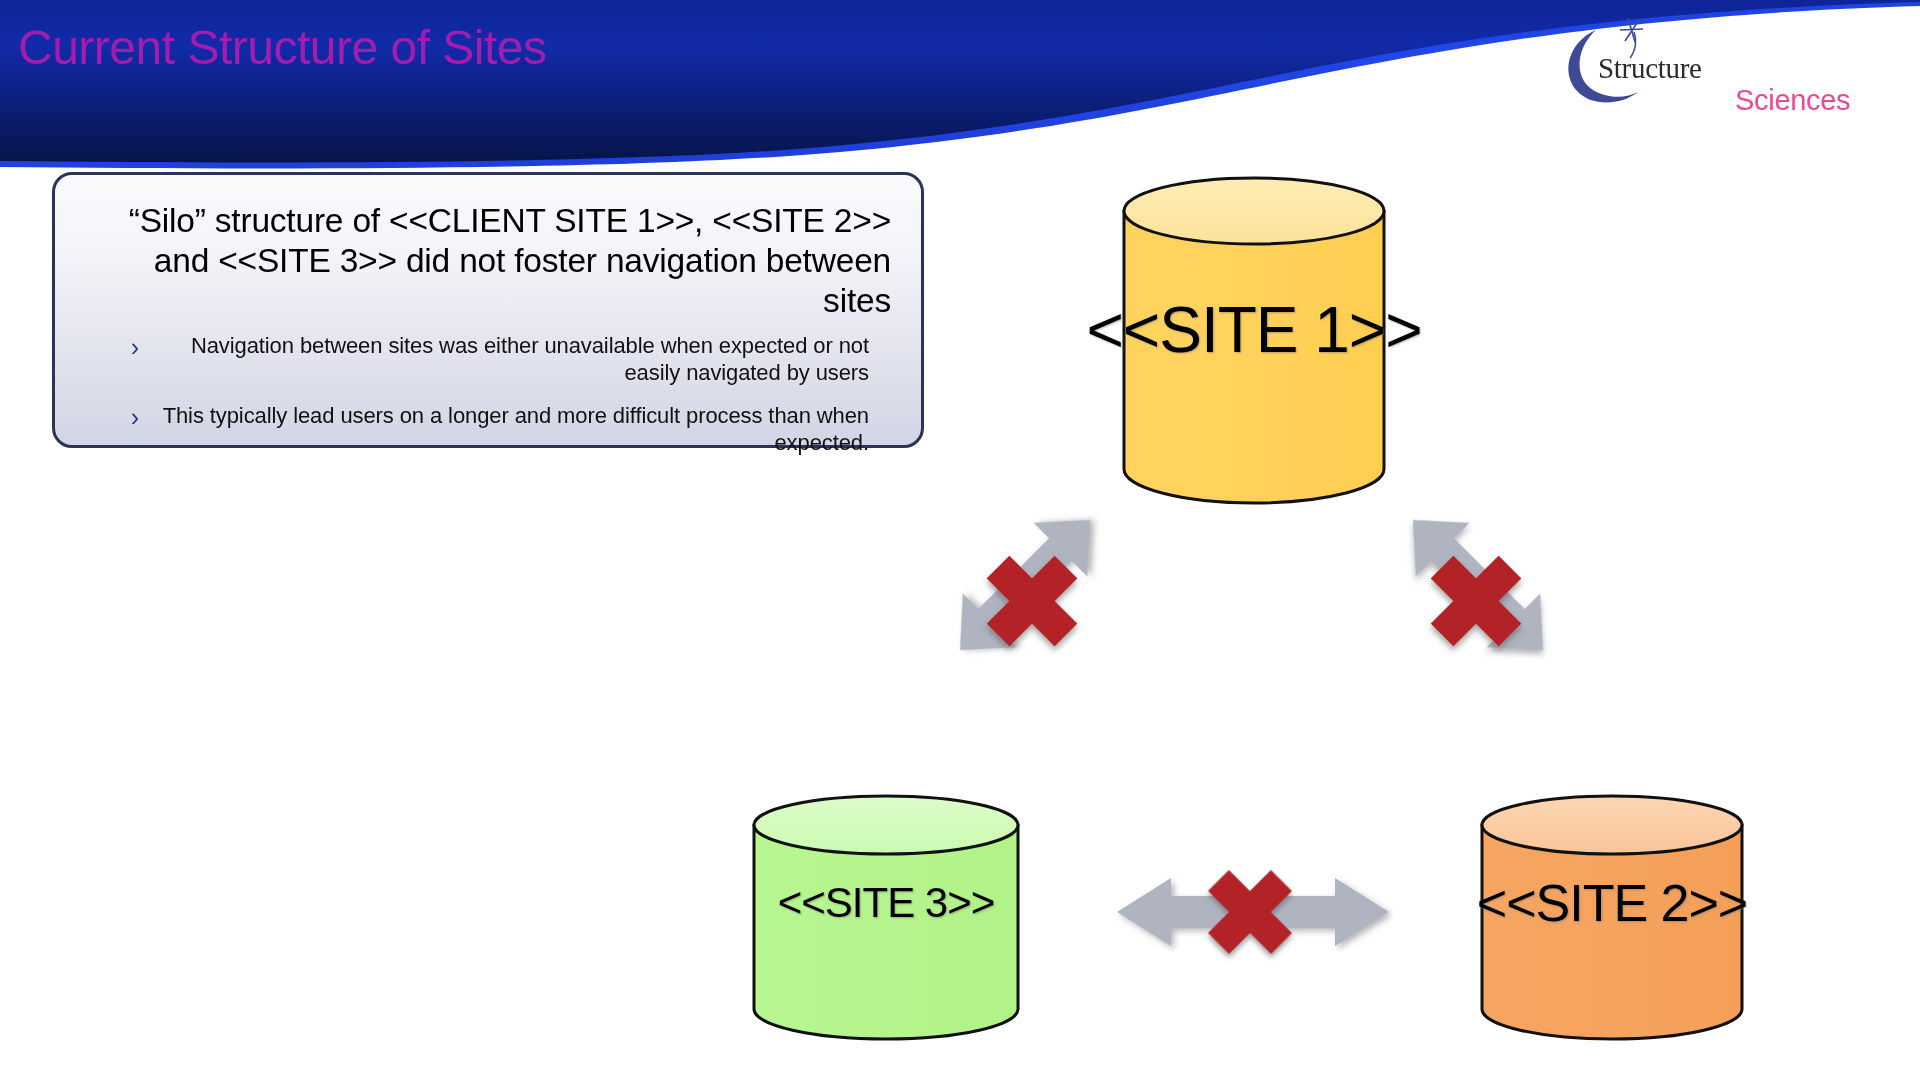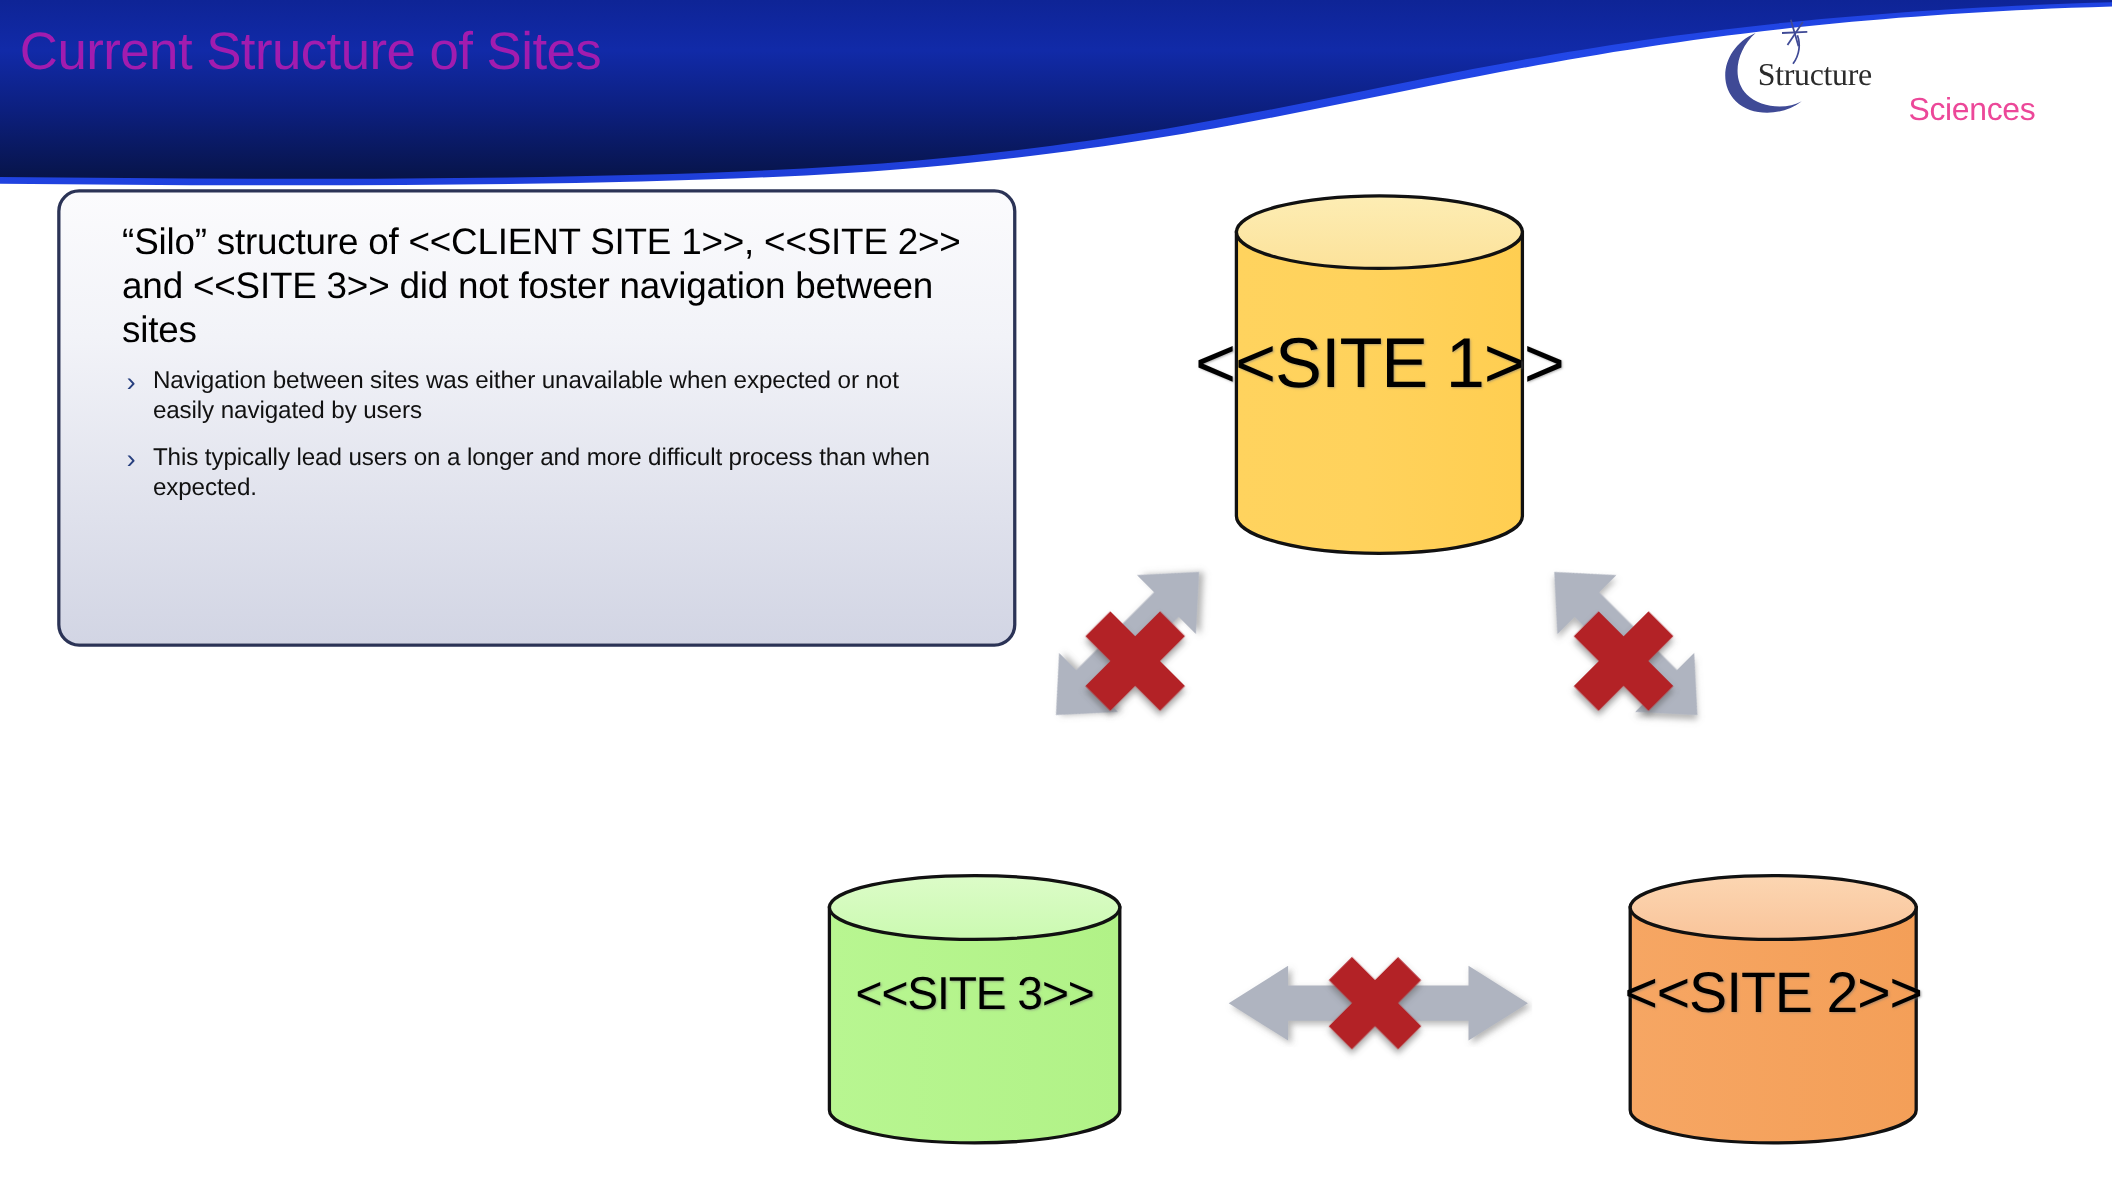--- a/index.html
+++ b/index.html
@@ -73,26 +73,27 @@
     letter-spacing: -0.3px;
     margin-top: 32px;
   }
 
   
   #callout-box {
     position: absolute;
     left: 52px;
     top: 172px;
     width: 872px;
-    height: 416px;
+    height: 276px;
     box-sizing: border-box;
     border: 3px solid #2b3356;
     border-radius: 20px;
     background: linear-gradient(to bottom, #fbfbfd 0%, #f2f3f8 32%, #dfe1ec 72%, #d2d5e4 100%);
     padding: 26px 30px 20px 56px;
+    text-align: right;
   }
 
   #callout-lead {
     font-family: "Liberation Sans", sans-serif;
     font-size: 33.5px;
     line-height: 1.2;
     color: #000000;
     margin: 0 0 10px 0;
     letter-spacing: -0.2px;
   }

